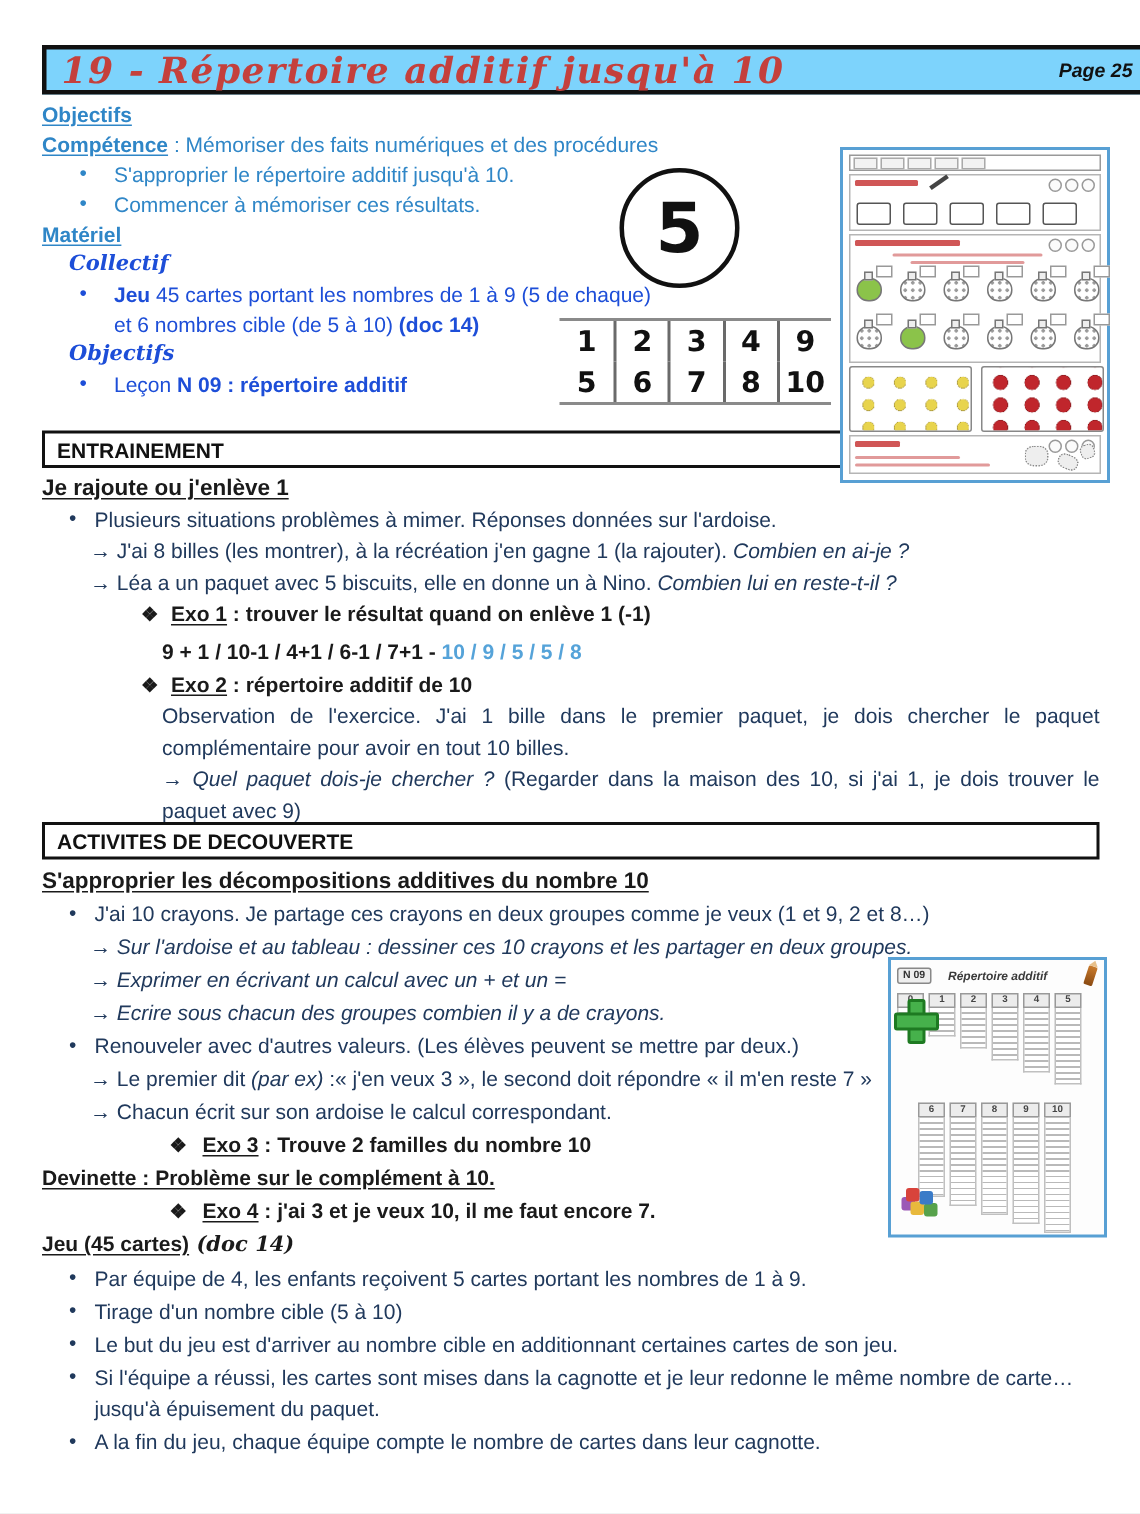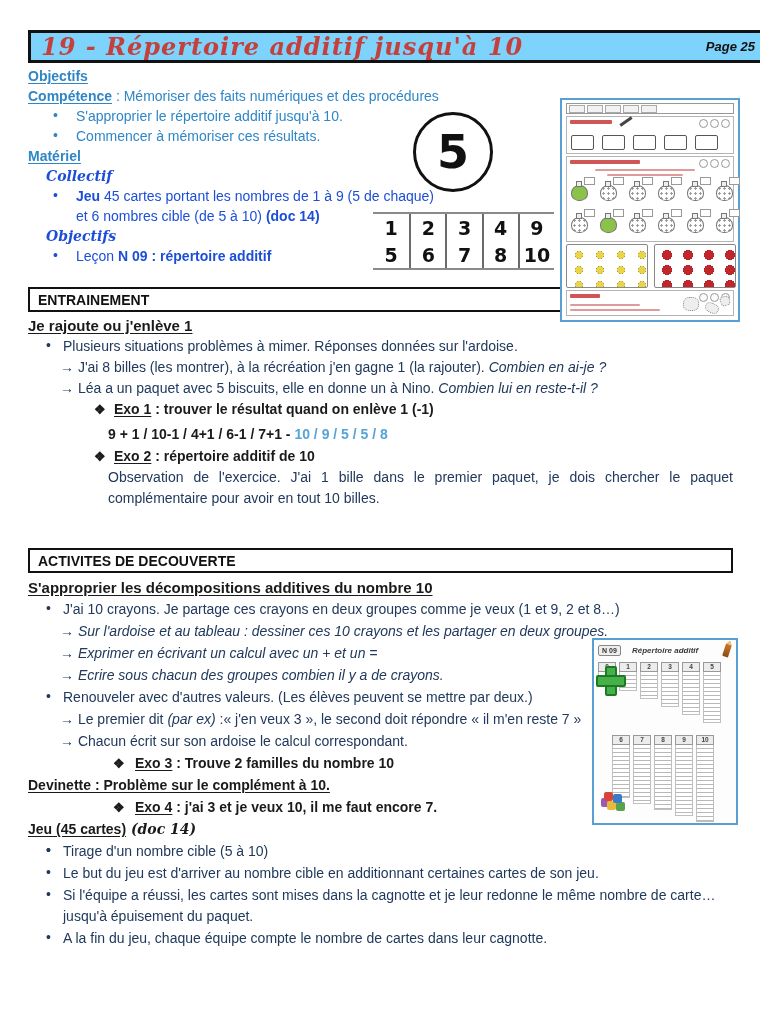--- a/index.html
+++ b/index.html
@@ -269,20 +269,24 @@
       <span class="u">Exo 1</span><span> : trouver le résultat quand on enlève 1 (-1)</span>
     </div>
     <div class="row p-ind bold" style="margin-top:4px;">
       <span class="blk">9 + 1 / 10-1 / 4+1 / 6-1 / 7+1 - </span><span class="ansblue">10 / 9 / 5 / 5 / 8</span>
     </div>
     <div class="row e-ind blk bold" style="margin-top:1px;">
       <span class="dia">❖</span>
       <span class="u">Exo 2</span><span> : répertoire additif de 10</span>
     </div>
     <div class="row p-ind w-obs just">Observation de l'exercice. J'ai 1 bille dans le premier paquet, je dois chercher le paquet complémentaire pour avoir en tout 10 billes.</div>
+    <div class="row p-ind w-obs just">
+      <span>→</span>
+      <span class="it">Quel paquet dois-je chercher ?</span><span> (Regarder dans la maison des 10, si j'ai 1, je dois trouver le paquet avec 9)</span>
+    </div>
   </div>
 
   <div class="secbox" id="actbox">
     <span>ACTIVITES DE DECOUVERTE</span>
   </div>
   <div class="actcontent">
     <div class="row subhead u">S'approprier les décompositions additives du nombre 10</div>
     <div class="row b-ind">
       <span class="dot">•</span>
       <span>J'ai 10 crayons. Je partage ces crayons en deux groupes comme je veux (1 et 9, 2 et 8…)</span>
@@ -318,20 +322,21 @@
     <div class="row blk bold u">Devinette : Problème sur le complément à 10.</div>
     <div class="row e2-ind blk bold">
       <span class="dia">❖</span>
       <span class="u">Exo 4</span><span> : j'ai 3 et je veux 10, il me faut encore 7.</span>
     </div>
     <div class="row blk bold">
       <span class="u">Jeu (45 cartes)</span><span class="script"> (doc 14)</span>
     </div>
     <div class="row b-ind">
       <span class="dot">•</span>
+      <span>Par équipe de 4, les enfants reçoivent 5 cartes portant les nombres de 1 à 9.</span>
     </div>
     <div class="row b-ind">
       <span class="dot">•</span>
       <span>Tirage d'un nombre cible (5 à 10)</span>
     </div>
     <div class="row b-ind">
       <span class="dot">•</span>
       <span>Le but du jeu est d'arriver au nombre cible en additionnant certaines cartes de son jeu.</span>
     </div>
     <div class="row b-ind">

